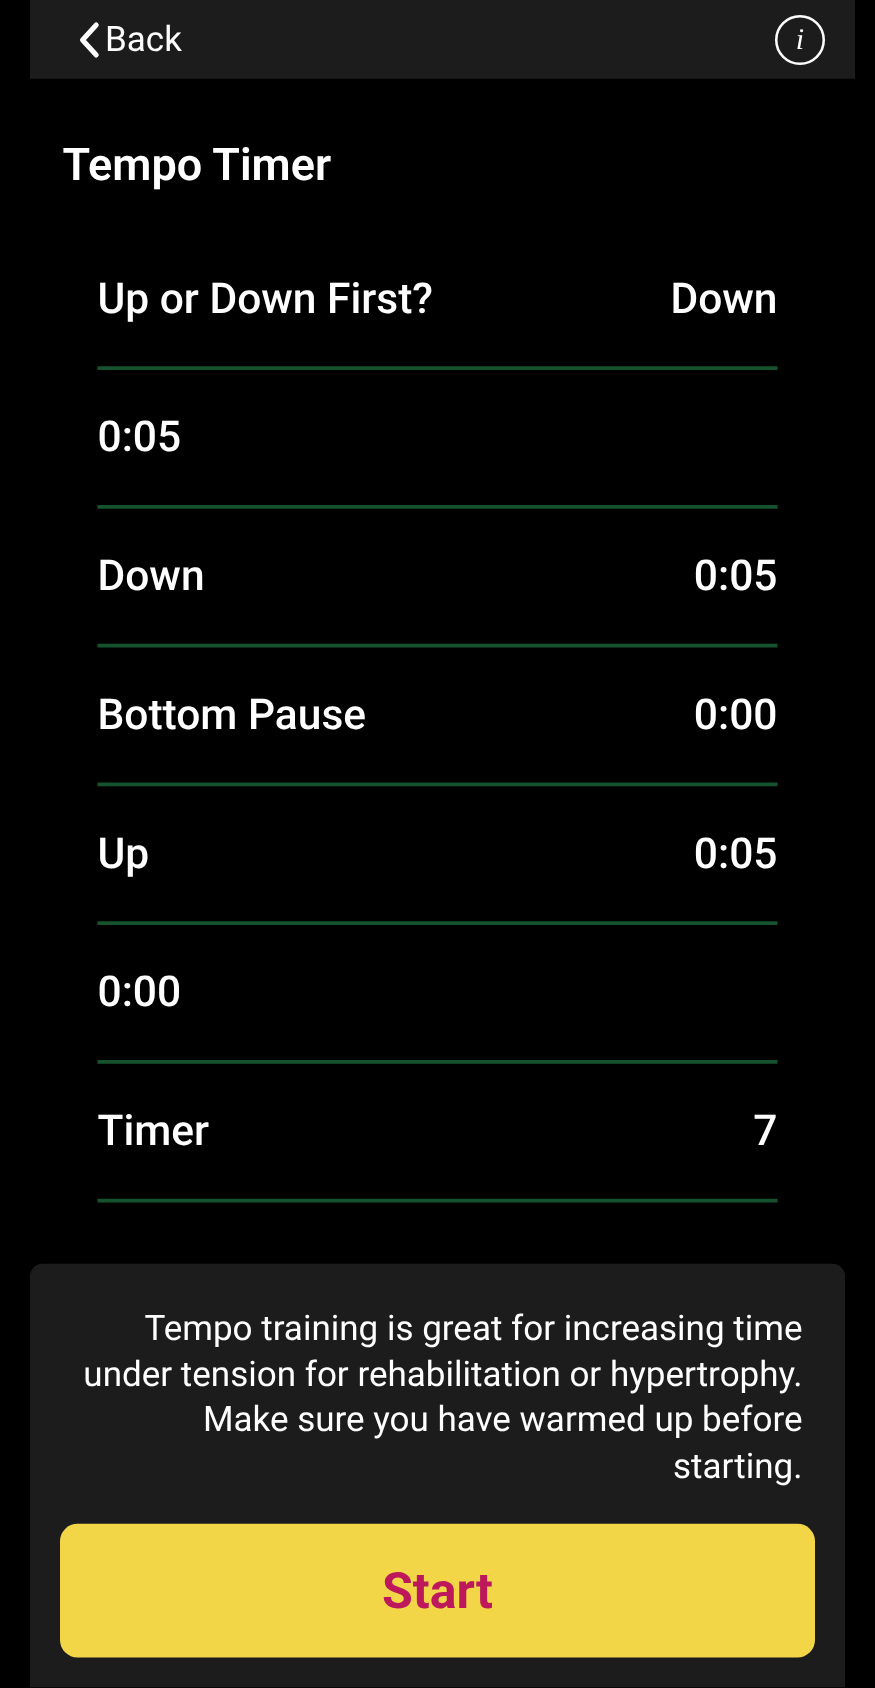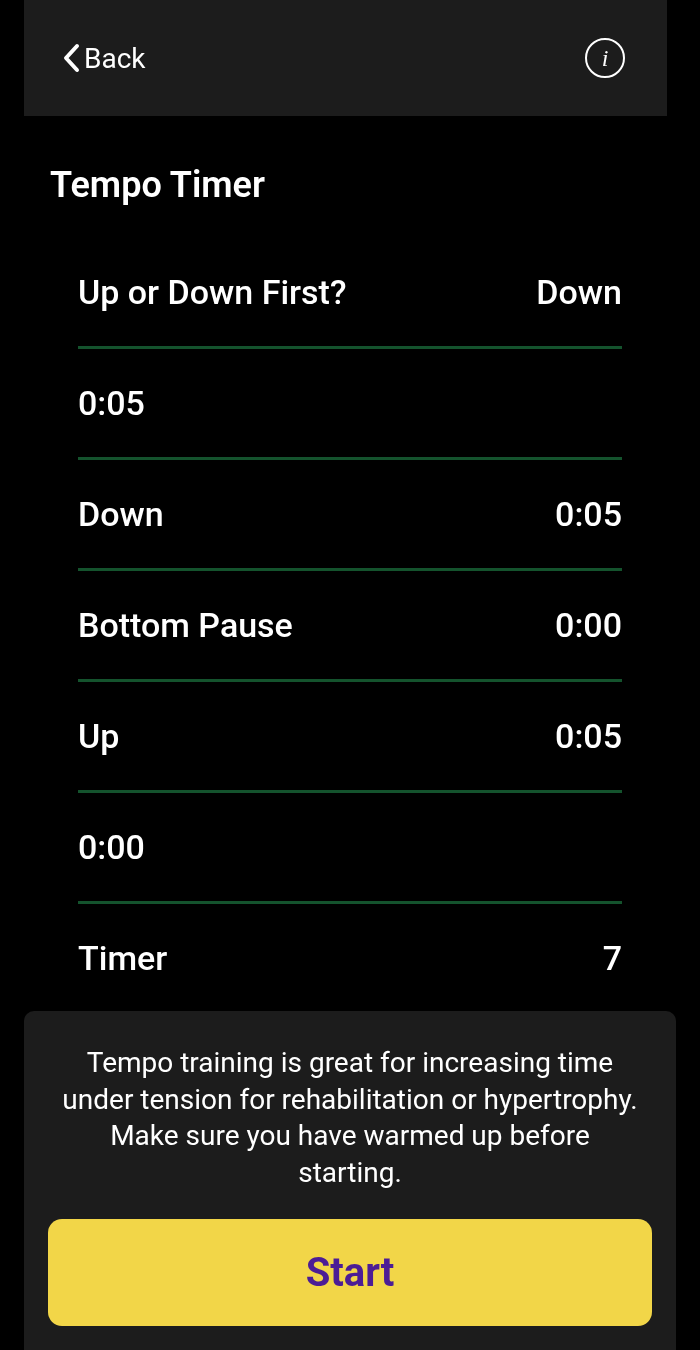--- a/index.html
+++ b/index.html
@@ -12,27 +12,27 @@
       width: 700px;
       height: 1350px;
       background: #000000;
       font-family: -apple-system, BlinkMacSystemFont, "Segoe UI", Roboto, "Helvetica Neue", Arial, sans-serif;
       color: #ffffff;
       overflow: hidden;
       position: relative;
     }
     .header {
       background: #1c1c1c;
-      height: 116px;
+      height: 63px;
       display: flex;
       align-items: center;
       justify-content: space-between;
-      padding: 0 42px 0 36px;
+      padding: 0 24px 0 36px;
       margin-left: 24px;
-      margin-right: 33px;
+      margin-right: 16px;
     }
     .back-button {
       display: flex;
       align-items: center;
       gap: 2px;
       cursor: pointer;
     }
     .back-chevron {
       width: 22px;
       height: 32px;
@@ -99,28 +99,28 @@
       left: 24px;
       right: 24px;
       background: #1c1c1c;
       border-top-left-radius: 10px;
       border-top-right-radius: 10px;
       padding: 34px 24px 24px 24px;
     }
     .info-text {
       font-size: 28px;
       line-height: 1.3;
-      text-align: center;
+      text-align: right;
       color: #ffffff;
       margin-bottom: 28px;
       padding: 0 10px;
     }
     .start-button {
       background: #f2d648;
-      color: #4c1d95;
+      color: #be185d;
       font-size: 40px;
       font-weight: 700;
       text-align: center;
       padding: 30px 16px;
       border-radius: 14px;
       cursor: pointer;
     }
   </style>
 </head>
 <body>

